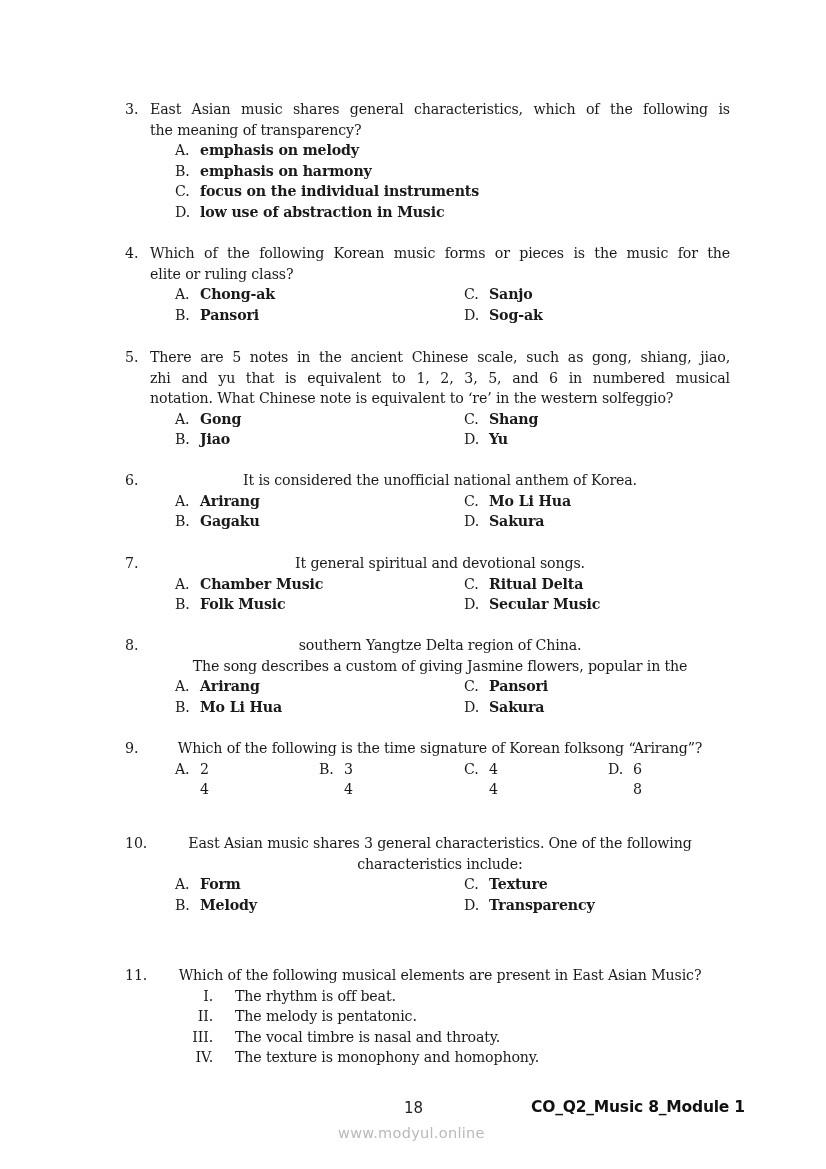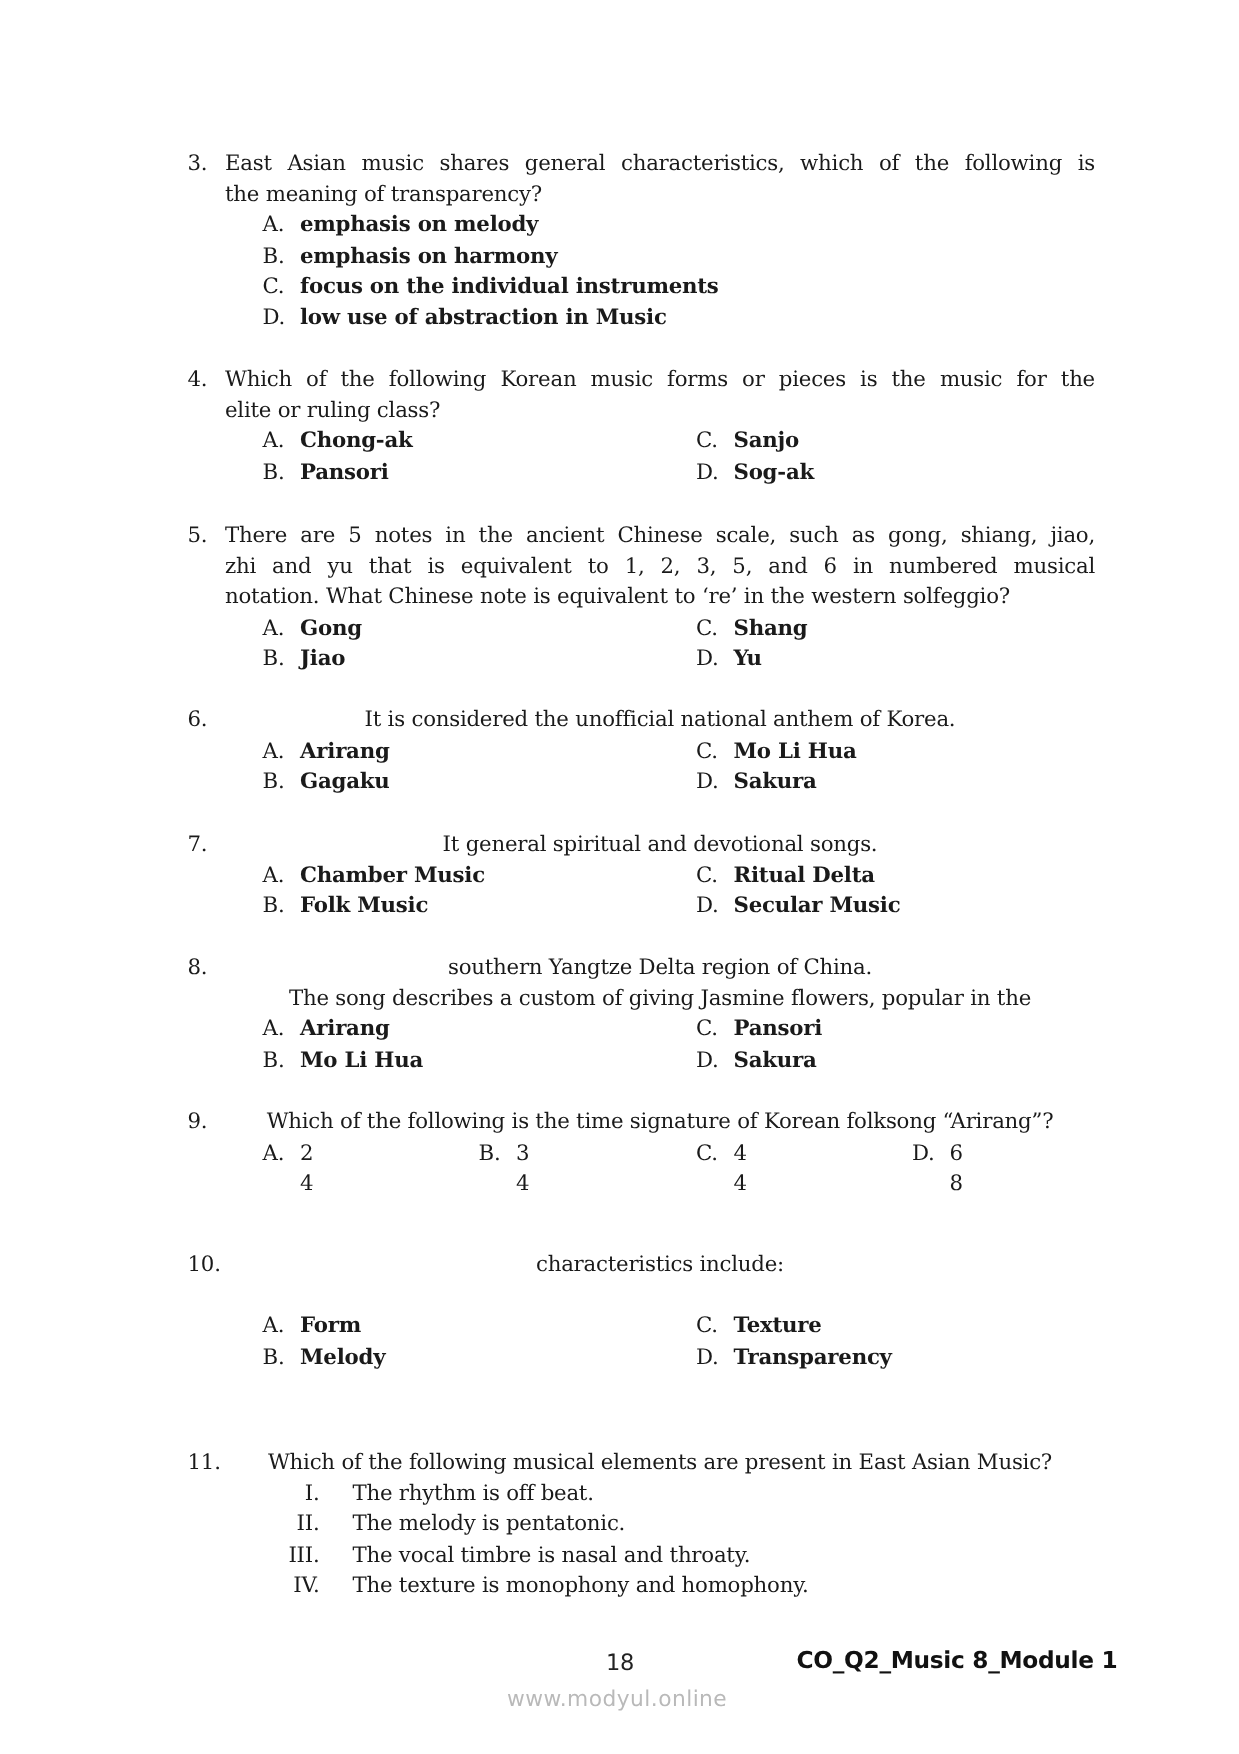--- a/index.html
+++ b/index.html
@@ -229,20 +229,21 @@
           <span class="n">6</span>
           <span class="d">8</span>
         </div>
     </div>
   </div>
 
   <div class="q" style="top:821px;margin-top:12px;">
     <div class="line">
       <span class="num">10.</span>
       <div class="stem nojust">
+        <div class="line">East Asian music shares 3 general characteristics. One of the following</div>
         <div class="line">characteristics include:</div>
       </div>
     </div>
     <div class="opts" style="top: 0px; margin-top: 20.6px;">
       <div class="opt" style="left:50px;top:0;">
           <span class="lt">A.</span>
           <span class="tx">Form</span>
         </div>
       <div class="opt" style="left:50px;top:20.6px;">
           <span class="lt">B.</span>

